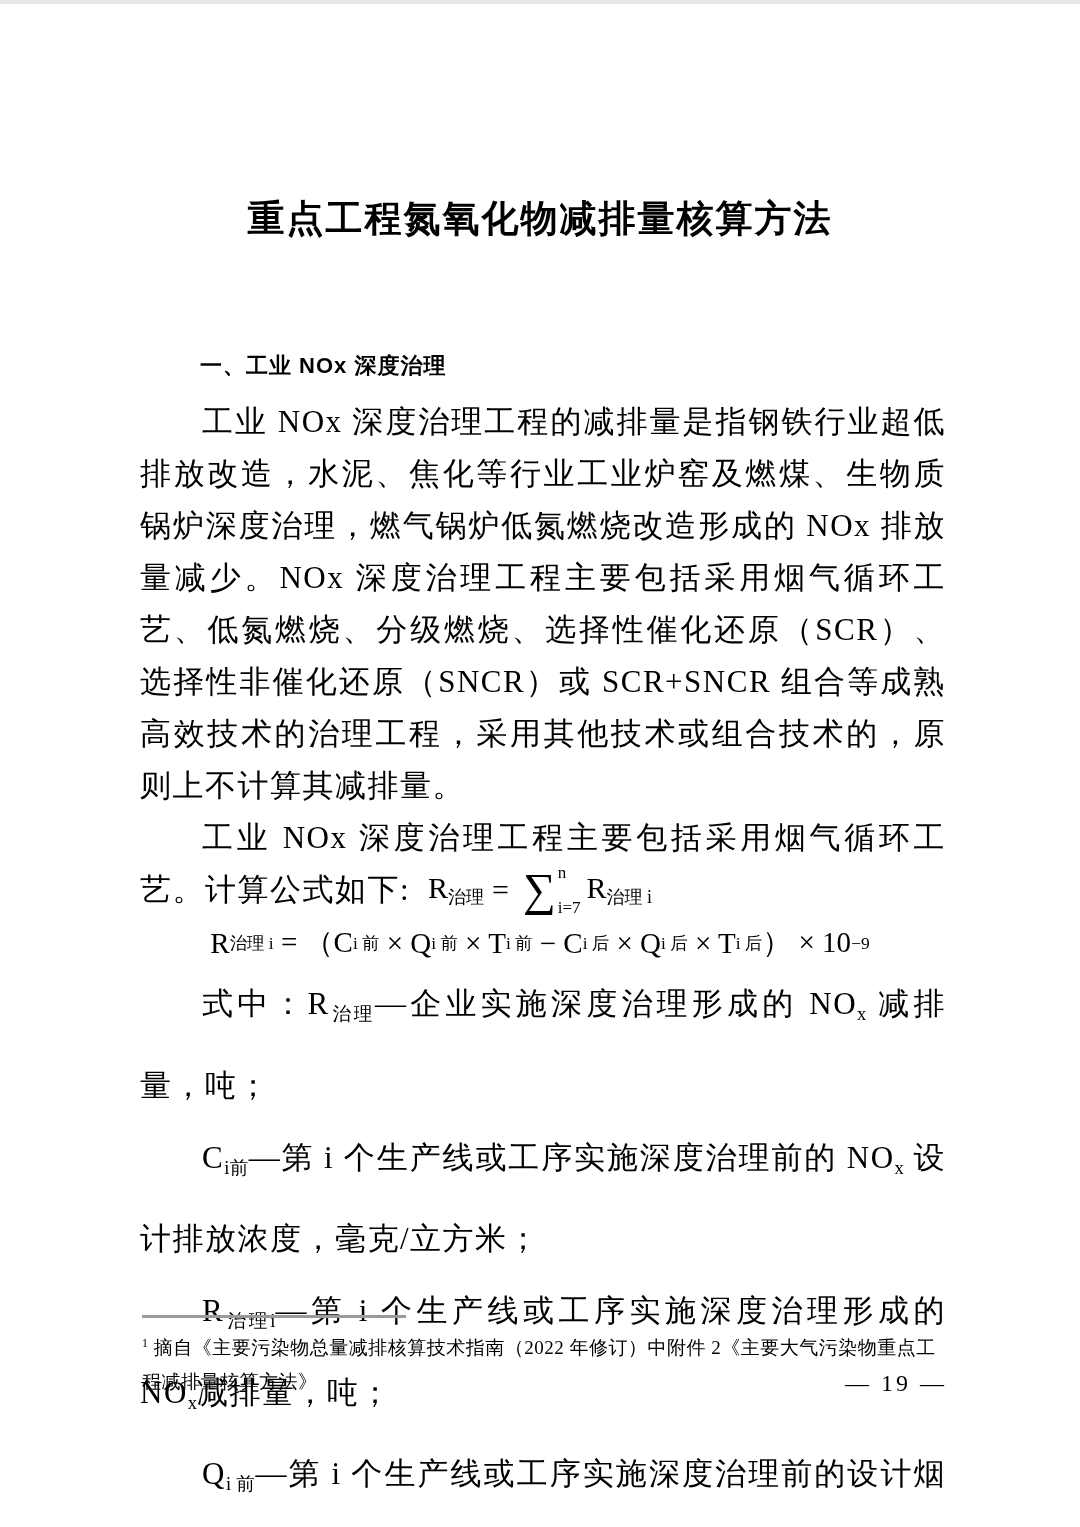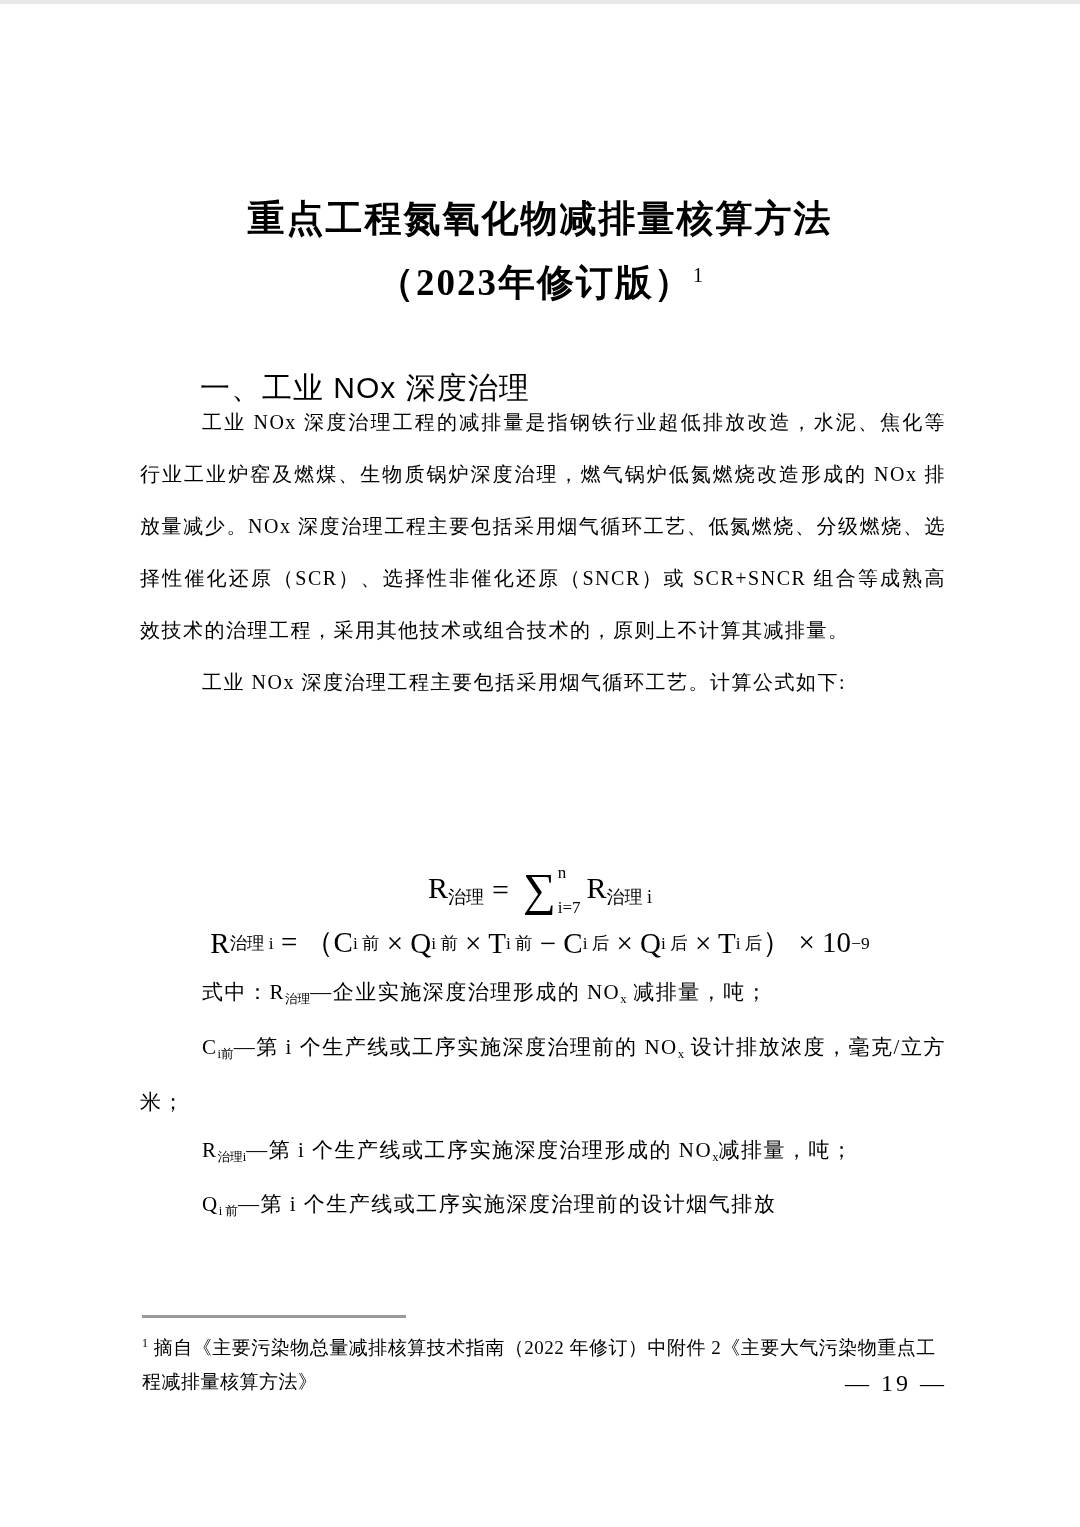--- a/index.html
+++ b/index.html
@@ -21,31 +21,31 @@
     line-height:57px;
     letter-spacing:2px;
   }
   .doc-title .t-sup {
     font-weight:normal;
     font-size:20px;
     vertical-align:super;
     letter-spacing:0;
   }
   .section-heading {
-    position:absolute; top:364px; left:200px;
+    position:absolute; top:347px; left:200px;
     font-family:"Liberation Sans","DejaVu Sans",sans-serif;
-    font-weight:400;
-    font-size:30px;
+    font-weight:700;
+    font-size:22px;
     letter-spacing:1px;
   }
   .body-flow {
     position:absolute; top:392px; left:140px; width:806px;
   }
   .para {
-    font-size:20px;
+    font-size:31px;
     line-height:52px;
     text-align:justify;
     text-indent:62px;
     letter-spacing:1.5px;
   }
   .formula {
     position:absolute; left:0; width:100%;
     display:flex; justify-content:center; align-items:center;
     font-size:30px;
     white-space:pre;
@@ -58,22 +58,22 @@
     display:inline-flex; flex-direction:column; justify-content:space-between;
     height:52px; margin-left:2px;
     font-size:17px; line-height:1; text-align:left;
   }
   .s-sub { font-size:0.6em; vertical-align:-0.3em; letter-spacing:0; }
   .s-sup { font-size:0.6em; vertical-align:0.55em; letter-spacing:0; }
   .definitions {
     position:absolute; top:964px; left:140px; width:806px;
   }
   .def-line {
-    font-size:21px;
-    line-height:48px;
+    font-size:31px;
+    line-height:72px;
     text-align:justify;
     text-indent:62px;
     letter-spacing:1.5px;
   }
   .footnote-sep {
     position:absolute; top:1311px; left:142px;
     width:264px; height:3px;
     background:#9a9a9a;
   }
   .footnote {
@@ -88,21 +88,20 @@
     letter-spacing:3px;
   }
 </style>
 </head>
 <body>
 
 <div class="page">
 
   <div class="doc-title">
     <div>重点工程氮氧化物减排量核算方法</div>
-    <div><span>（2023年修订版）</span><span class="t-sup">1</span></div>
   </div>
 
   <div class="section-heading">一、工业 NOx 深度治理</div>
 
   <div class="body-flow">
     <p class="para">工业 NOx 深度治理工程的减排量是指钢铁行业超低排放改造，水泥、焦化等行业工业炉窑及燃煤、生物质锅炉深度治理，燃气锅炉低氮燃烧改造形成的 NOx 排放量减少。NOx 深度治理工程主要包括采用烟气循环工艺、低氮燃烧、分级燃烧、选择性催化还原（SCR）、选择性非催化还原（SNCR）或 SCR+SNCR 组合等成熟高效技术的治理工程，采用其他技术或组合技术的，原则上不计算其减排量。</p>
     <p class="para">工业 NOx 深度治理工程主要包括采用烟气循环工艺。计算公式如下:</p>
   </div>
 
   <div class="formula formula-total">

